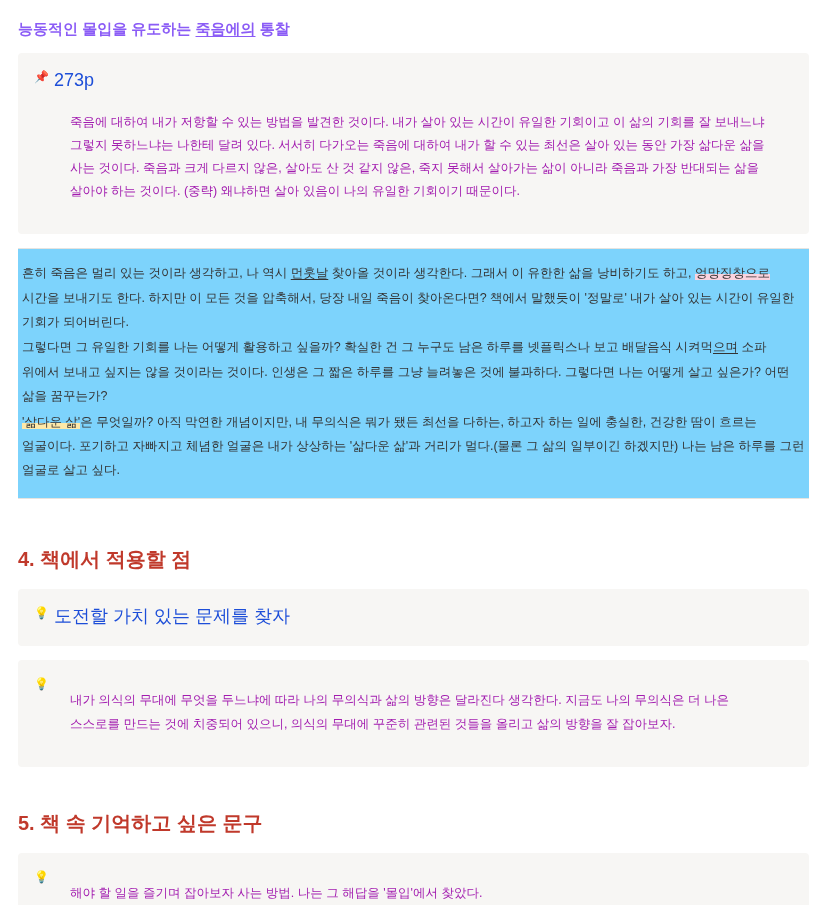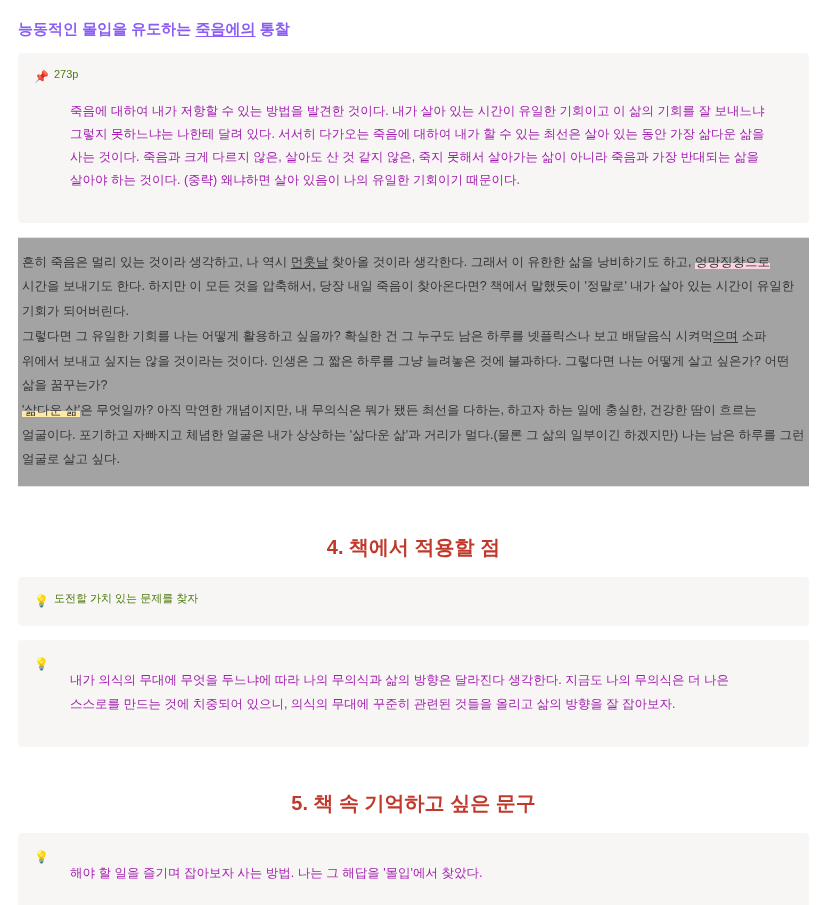--- a/index.html
+++ b/index.html
@@ -49,34 +49,34 @@
     text-align: left;
     padding-top: 1px;
   }
   .pin-icon { color: #e0453a; }
   .bulb-icon { color: #f0c419; }
   .callout-body {
     flex: 1 1 auto;
     min-width: 0;
   }
   .callout-title {
-    font-size: 11px;
-    color: #4d7c0f;
+    font-size: 18px;
+    color: #1d4ed8;
     line-height: 1.6;
     margin: 0 0 1px 0;
   }
   .callout-text {
     font-size: 12.5px;
     color: #a21caf;
     line-height: 1.85;
     margin: 16px;
     word-break: keep-all;
   }
   .plain-block {
-    background: #a3a3a3;
+    background: #7dd3fc;
     border-top: 1px solid #e6e4e0;
     border-bottom: 1px solid #e6e4e0;
     padding: 12px 4px 14px 4px;
   }
   .plain-para {
     font-size: 12.5px;
     color: #333333;
     line-height: 1.95;
     margin: 0 0 1px 0;
     word-break: keep-all;
@@ -90,21 +90,20 @@
   .u {
     text-decoration: underline;
     text-underline-offset: 2px;
   }
   .section-title {
     font-size: 20px;
     font-weight: bold;
     color: #c0392b;
     margin: 42px 0 16px 0;
     line-height: 1.4;
-    text-align: center;
   }
   .section-title.first { margin-top: 46px; }
 </style>
 </head>
 <body>
 
 <div class="page">
 
   <h1 class="doc-heading">
     <span>능동적인 몰입을 유도하는 </span><span class="u">죽음에의</span><span> 통찰</span>

